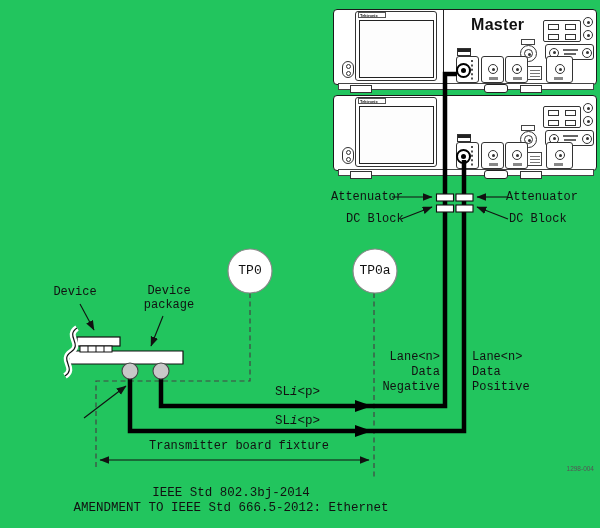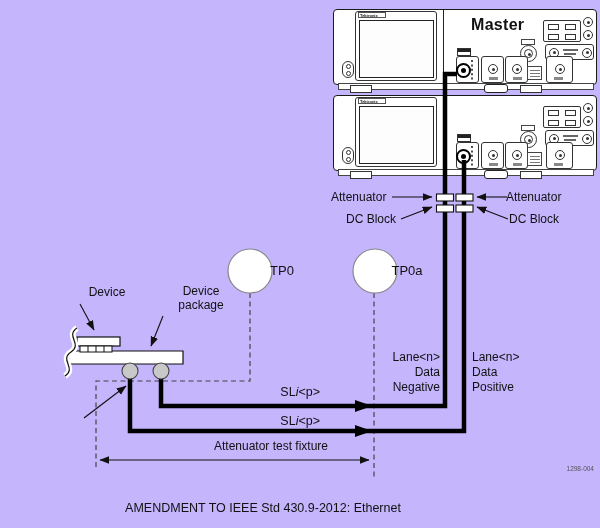--- a/index.html
+++ b/index.html
@@ -1,20 +1,20 @@
 <!DOCTYPE html>
 <html><head>
 <meta charset="utf-8">
 <style>
   html,body{margin:0;padding:0;background:#fff;}
-  #stage{position:relative;width:600px;height:528px;background:#c4b5fd;overflow:hidden;
+  #stage{position:relative;width:600px;height:528px;background:#22c55e;overflow:hidden;
          font-family:"Liberation Sans","DejaVu Sans",sans-serif;color:#111;}
-  .lbl{position:absolute;font-size:12px;line-height:14px;color:#111;white-space:nowrap;z-index:10;}
+  .lbl{position:absolute;font-size:12px;line-height:14px;color:#111;white-space:nowrap;z-index:10;font-family:Liberation Mono, monospace;}
   .pre{white-space:pre-line;}
-  .ctr{text-align:center;padding-left:32px;}
+  .ctr{text-align:center;}
   .rgt{text-align:right;}
   
   .scope{position:absolute;left:333px;width:262px;height:74px;background:#fff;
          border:1.5px solid #1a1a1a;border-radius:4px;z-index:1;}
   .scope *{position:absolute;box-sizing:border-box;}
   .bezel{left:21px;top:1px;width:82px;height:70px;border:1px solid #333;border-radius:3px;background:#fff;}
   .screen{left:25px;top:10px;width:75px;height:58px;border:1.2px solid #222;background:#fdfdfd;}
   .logo{left:24px;top:2px;width:28px;height:6px;border:.5px solid #555;font-size:4px;line-height:5px;
         font-weight:bold;padding-left:1px;color:#111;overflow:hidden;}
   .pwr{left:8px;top:51px;width:12px;height:17px;border:1px solid #333;border-radius:7px;}
@@ -267,18 +267,19 @@
   <div class="lbl rgt" style="left:236px;top:385px;width:84px;font-size:12.5px;"><span>SL</span><span style="font-style:italic;">i</span><span>&lt;p&gt;</span></div>
   <div class="lbl rgt" style="left:236px;top:414px;width:84px;font-size:12.5px;"><span>SL</span><span style="font-style:italic;">i</span><span>&lt;p&gt;</span></div>
 
   <div class="lbl rgt pre" style="left:376px;top:350px;width:64px;line-height:15px;">Lane&lt;n&gt;
 Data
 Negative</div>
   <div class="lbl pre" style="left:472px;top:350px;width:64px;line-height:15px;">Lane&lt;n&gt;
 Data
 Positive</div>
 
-  <div class="lbl ctr" style="left:139px;top:439px;width:200px;">Attenuator test fixture</div>
-
-  <div class="lbl ctr" style="left:31px;top:501px;width:400px;font-size:12.5px;line-height:15.5px;">AMENDMENT TO IEEE Std 430.9-2012: Ethernet</div>
+  <div class="lbl ctr" style="left:139px;top:439px;width:200px;">Transmitter board fixture</div>
+
+  <div class="lbl ctr" style="left:31px;top:486px;width:400px;font-size:12.5px;line-height:15.5px;">IEEE Std 802.3bj-2014</div>
+  <div class="lbl ctr" style="left:31px;top:501px;width:400px;font-size:12.5px;line-height:15.5px;">AMENDMENT TO IEEE Std 666.5-2012: Ethernet</div>
 
   <div class="fig rgt" style="left:548px;top:465px;width:46px;">1298-004</div>
 </div>
 
 </body></html>

